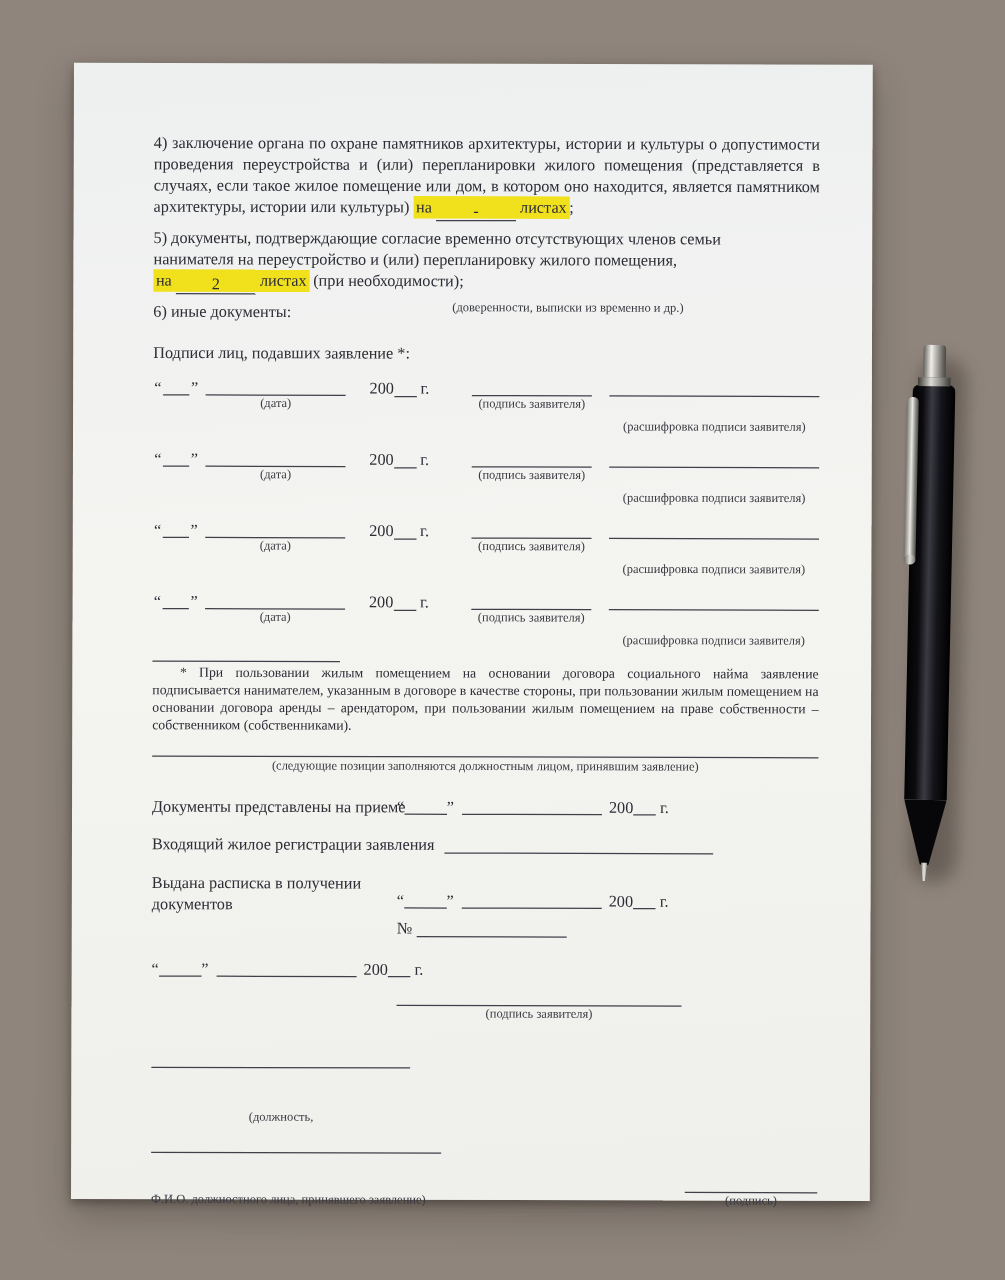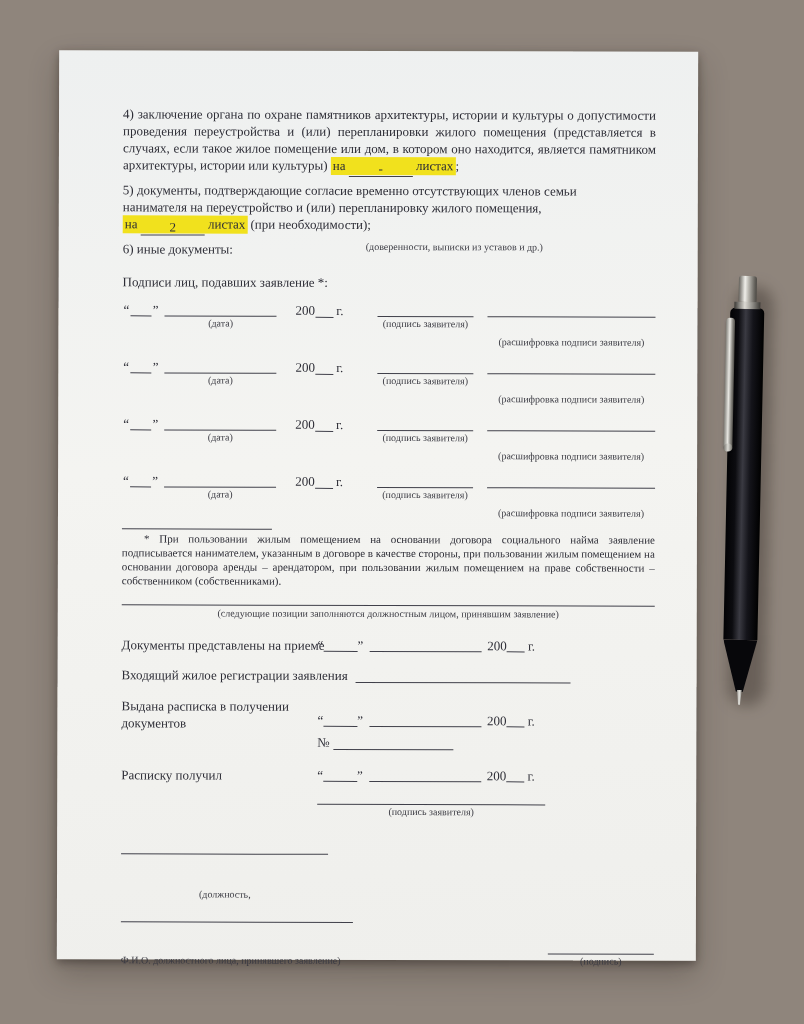--- a/index.html
+++ b/index.html
@@ -106,21 +106,21 @@
   <p style="margin-top:5px;">
     <span>5) документы, подтверждающие согласие временно отсутствующих членов семьи</span><br>
     <span>нанимателя на переустройство и (или) перепланировку жилого помещения,</span><br>
     <span class="hl"><span>на</span> <span class="blank w64">2</span> <span>листах</span></span> <span>(при необходимости);</span>
   </p>
 
   <div class="item6row">
     <span class="lead">6) иные документы:</span>
     <span class="item6line">
       <span class="ln"></span>
-      <span class="cap">(доверенности, выписки из уставов и др.)</span>
+      <span class="cap">(доверенности, выписки из временно и др.)</span>
     </span>
   </div>
 
   <p class="sig-head">Подписи лиц, подавших заявление *:</p>
 
   
   <div class="sigrow">
     <span class="q">“</span>
       <span class="blank w34"></span>
       <span class="q">”</span>
@@ -226,21 +226,20 @@
       <span class="sp6"></span><span class="blank w112"></span><span class="sp6"></span>
       <span>200</span><span class="blank w18"></span>&nbsp;<span>г.</span>
     </span>
   </div>
   <div class="indent196" style="margin-top:2px;">
     <span>№</span>
     <span class="blank" style="width:120px;"></span>
   </div>
 
   <div class="offrow" style="margin-top:16px;">
-    <span class="offlabel">Расписку получил</span>
     <span class="dgrp">
       <span class="q">“</span><span class="blank w34"></span><span class="q">”</span>
       <span class="sp6"></span><span class="blank w112"></span><span class="sp6"></span>
       <span>200</span><span class="blank w18"></span>&nbsp;<span>г.</span>
     </span>
   </div>
   <div class="rcptline f">
     <span class="ln"></span>
     <span class="cap">(подпись заявителя)</span>
   </div>

